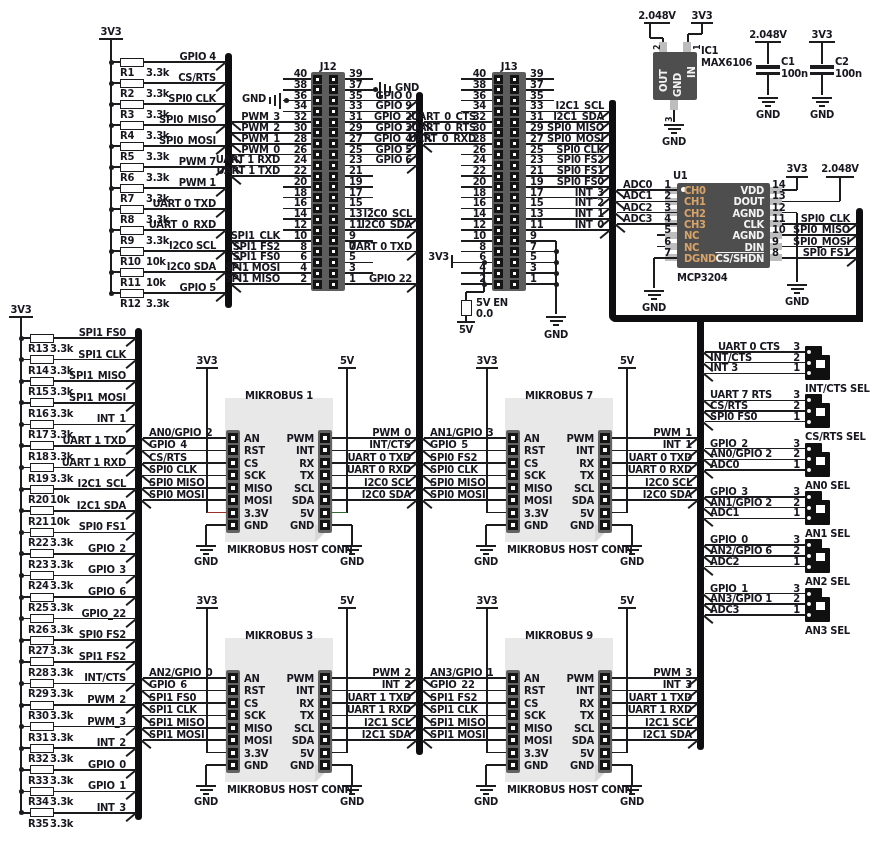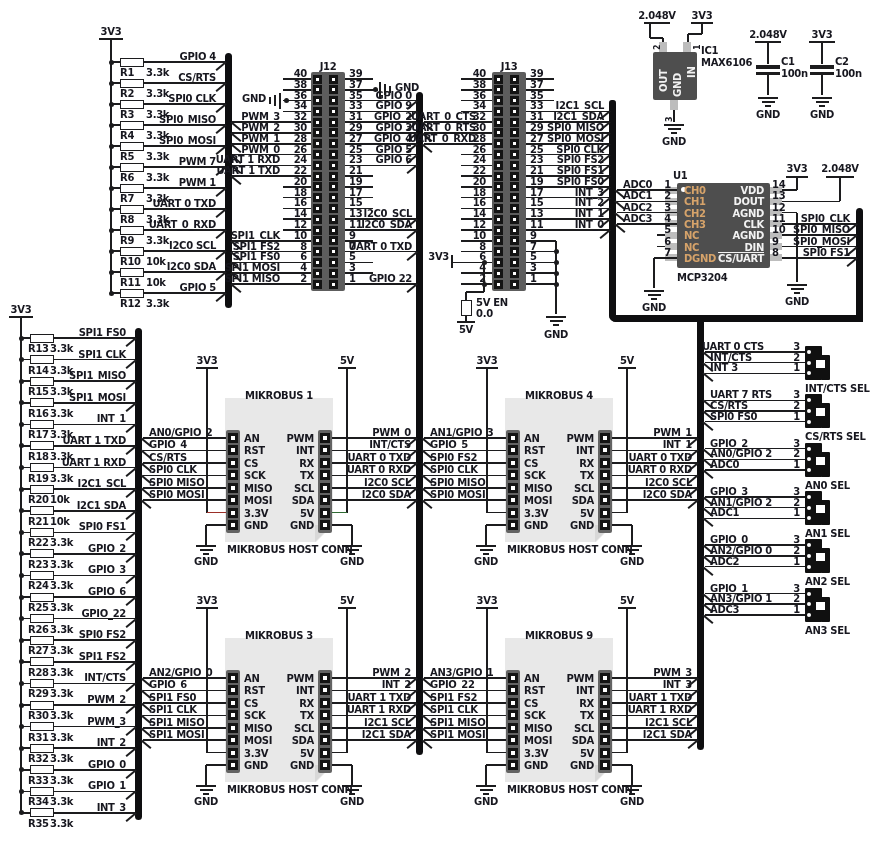--- a/index.html
+++ b/index.html
@@ -843,21 +843,21 @@
     <div class="bx" style="left: 844px; top: 234.2px; width: 13px; height: 1.7px; background: rgb(28, 28, 30); transform-origin: 100% 50%; transform: rotate(-40deg);"></div>
     <div class="t r" style="left: 850px; top: 224.2px;">SPI0_MISO</div>
     <div class="bx" style="left: 770px; top: 243px; width: 12px; height: 7px; background: rgb(189, 189, 189);"></div>
     <div class="t" style="left: 772px; top: 235.5px;">9</div>
     <div class="t r wht" style="left: 764px; top: 241.5px;">DIN</div>
     <div class="bx" style="left: 782px; top: 245.7px; width: 74px; height: 1.6px; background: rgb(28, 28, 30);"></div>
     <div class="bx" style="left: 844px; top: 245.5px; width: 13px; height: 1.7px; background: rgb(28, 28, 30); transform-origin: 100% 50%; transform: rotate(-40deg);"></div>
     <div class="t r" style="left: 850px; top: 235.5px;">SPI0_MOSI</div>
     <div class="bx" style="left: 770px; top: 254.3px; width: 12px; height: 7px; background: rgb(189, 189, 189);"></div>
     <div class="t" style="left: 772px; top: 246.8px;">8</div>
-    <div class="t r wht ov" style="left: 764px; top: 252.8px;">CS/UART</div>
+    <div class="t r wht ov" style="left: 764px; top: 252.8px;">CS/SHDN</div>
     <div class="bx" style="left: 782px; top: 257px; width: 74px; height: 1.6px; background: rgb(28, 28, 30);"></div>
     <div class="bx" style="left: 844px; top: 256.8px; width: 13px; height: 1.7px; background: rgb(28, 28, 30); transform-origin: 100% 50%; transform: rotate(-40deg);"></div>
     <div class="t r" style="left: 850px; top: 246.8px;">SPI0 FS1</div>
     <div class="bx" style="left: 225px; top: 398px; width: 108px; height: 144px; background: rgb(232, 232, 232); clip-path: polygon(0px 0px, 100% 0px, 100% calc(100% - 17px), calc(100% - 17px) 100%, 0px 100%);"></div>
     <div class="bx" style="left: 315px; top: 525px; width: 0px; height: 0px; background: transparent; border-top: 17px solid rgb(216, 216, 216); border-right: 17px solid transparent;"></div>
     <div class="t c" style="left: 279px; top: 390px;">MIKROBUS 1</div>
     <div class="bx" style="left: 226px; top: 430px; width: 14px; height: 103px; background: rgb(99, 99, 99); border-radius: 2px;"></div>
     <div class="bx" style="left: 318px; top: 430px; width: 14px; height: 103px; background: rgb(99, 99, 99); border-radius: 2px;"></div>
     <div class="bx" style="left: 228px; top: 433px; width: 10px; height: 10px; background: rgb(20, 20, 20);"></div>
     <div class="bx" style="left: 231px; top: 436px; width: 4px; height: 4px; background: rgb(255, 255, 255);"></div>
@@ -959,21 +959,21 @@
     <div class="t c" style="left: 206px; top: 556px;">GND</div>
     <div class="bx" style="left: 332px; top: 524.35px; width: 20px; height: 1.6px; background: rgb(28, 28, 30);"></div>
     <div class="bx" style="left: 351.2px; top: 525.15px; width: 1.6px; height: 19.85px; background: rgb(28, 28, 30);"></div>
     <div class="bx" style="left: 342px; top: 545px; width: 20px; height: 2px; background: rgb(28, 28, 30);"></div>
     <div class="bx" style="left: 345.5px; top: 549px; width: 13px; height: 2px; background: rgb(28, 28, 30);"></div>
     <div class="bx" style="left: 349px; top: 553px; width: 6px; height: 2px; background: rgb(28, 28, 30);"></div>
     <div class="t c" style="left: 352px; top: 556px;">GND</div>
     <div class="t" style="left: 227px; top: 544px;">MIKROBUS HOST CONN</div>
     <div class="bx" style="left: 505px; top: 398px; width: 108px; height: 144px; background: rgb(232, 232, 232); clip-path: polygon(0px 0px, 100% 0px, 100% calc(100% - 17px), calc(100% - 17px) 100%, 0px 100%);"></div>
     <div class="bx" style="left: 595px; top: 525px; width: 0px; height: 0px; background: transparent; border-top: 17px solid rgb(216, 216, 216); border-right: 17px solid transparent;"></div>
-    <div class="t c" style="left: 559px; top: 390px;">MIKROBUS 4</div>
+    <div class="t c" style="left: 559px; top: 390px;">MIKROBUS 7</div>
     <div class="bx" style="left: 506px; top: 430px; width: 14px; height: 103px; background: rgb(99, 99, 99); border-radius: 2px;"></div>
     <div class="bx" style="left: 598px; top: 430px; width: 14px; height: 103px; background: rgb(99, 99, 99); border-radius: 2px;"></div>
     <div class="bx" style="left: 508px; top: 433px; width: 10px; height: 10px; background: rgb(20, 20, 20);"></div>
     <div class="bx" style="left: 511px; top: 436px; width: 4px; height: 4px; background: rgb(255, 255, 255);"></div>
     <div class="t" style="left: 524px; top: 433px;">AN</div>
     <div class="bx" style="left: 508px; top: 445.45px; width: 10px; height: 10px; background: rgb(20, 20, 20);"></div>
     <div class="bx" style="left: 511px; top: 448.45px; width: 4px; height: 4px; background: rgb(255, 255, 255);"></div>
     <div class="t" style="left: 524px; top: 445.45px;">RST</div>
     <div class="bx" style="left: 508px; top: 457.9px; width: 10px; height: 10px; background: rgb(20, 20, 20);"></div>
     <div class="bx" style="left: 511px; top: 460.9px; width: 4px; height: 4px; background: rgb(255, 255, 255);"></div>
@@ -1289,21 +1289,21 @@
     <div class="t c" style="left: 486px; top: 796px;">GND</div>
     <div class="bx" style="left: 612px; top: 764.35px; width: 20px; height: 1.6px; background: rgb(28, 28, 30);"></div>
     <div class="bx" style="left: 631.2px; top: 765.15px; width: 1.6px; height: 19.85px; background: rgb(28, 28, 30);"></div>
     <div class="bx" style="left: 622px; top: 785px; width: 20px; height: 2px; background: rgb(28, 28, 30);"></div>
     <div class="bx" style="left: 625.5px; top: 789px; width: 13px; height: 2px; background: rgb(28, 28, 30);"></div>
     <div class="bx" style="left: 629px; top: 793px; width: 6px; height: 2px; background: rgb(28, 28, 30);"></div>
     <div class="t c" style="left: 632px; top: 796px;">GND</div>
     <div class="t" style="left: 507px; top: 784px;">MIKROBUS HOST CONN</div>
     <div class="bx" style="left: 703px; top: 351px; width: 13px; height: 1.7px; background: rgb(28, 28, 30); transform-origin: 0px 50%; transform: rotate(40deg);"></div>
     <div class="bx" style="left: 705px; top: 351.2px; width: 100px; height: 1.6px; background: rgb(28, 28, 30);"></div>
-    <div class="t" style="left: 702px; top: 341px;">UART 0 CTS</div>
+    <div class="t" style="left: 718px; top: 341px;">UART 0 CTS</div>
     <div class="t r" style="left: 800px; top: 341px;">3</div>
     <div class="bx" style="left: 703px; top: 361.7px; width: 13px; height: 1.7px; background: rgb(28, 28, 30); transform-origin: 0px 50%; transform: rotate(40deg);"></div>
     <div class="bx" style="left: 705px; top: 361.9px; width: 100px; height: 1.6px; background: rgb(28, 28, 30);"></div>
     <div class="t" style="left: 710px; top: 351.7px;">INT/CTS</div>
     <div class="t r" style="left: 800px; top: 351.7px;">2</div>
     <div class="bx" style="left: 703px; top: 372.4px; width: 13px; height: 1.7px; background: rgb(28, 28, 30); transform-origin: 0px 50%; transform: rotate(40deg);"></div>
     <div class="bx" style="left: 705px; top: 372.6px; width: 100px; height: 1.6px; background: rgb(28, 28, 30);"></div>
     <div class="t" style="left: 710px; top: 362.4px;">INT 3</div>
     <div class="t r" style="left: 800px; top: 362.4px;">1</div>
     <div class="bx" style="left: 805px; top: 346px; width: 17px; height: 34px; background: rgb(16, 16, 16); border-radius: 1px;"></div>
@@ -1369,21 +1369,21 @@
     <div class="bx" style="left: 807px; top: 494.9px; width: 4px; height: 4px; background: rgb(255, 255, 255); border-radius: 50%;"></div>
     <div class="bx" style="left: 807px; top: 505.6px; width: 4px; height: 4px; background: rgb(255, 255, 255); border-radius: 50%;"></div>
     <div class="bx" style="left: 807px; top: 516.3px; width: 4px; height: 4px; background: rgb(255, 255, 255); border-radius: 50%;"></div>
     <div class="t" style="left: 805px; top: 527.9px;">AN1 SEL</div>
     <div class="bx" style="left: 703px; top: 544.2px; width: 13px; height: 1.7px; background: rgb(28, 28, 30); transform-origin: 0px 50%; transform: rotate(40deg);"></div>
     <div class="bx" style="left: 705px; top: 544.4px; width: 100px; height: 1.6px; background: rgb(28, 28, 30);"></div>
     <div class="t" style="left: 710px; top: 534.2px;">GPIO_0</div>
     <div class="t r" style="left: 800px; top: 534.2px;">3</div>
     <div class="bx" style="left: 703px; top: 554.9px; width: 13px; height: 1.7px; background: rgb(28, 28, 30); transform-origin: 0px 50%; transform: rotate(40deg);"></div>
     <div class="bx" style="left: 705px; top: 555.1px; width: 100px; height: 1.6px; background: rgb(28, 28, 30);"></div>
-    <div class="t" style="left: 710px; top: 544.9px;">AN2/GPIO 0</div>
+    <div class="t" style="left: 710px; top: 544.9px;">AN2/GPIO 6</div>
     <div class="t r" style="left: 800px; top: 544.9px;">2</div>
     <div class="bx" style="left: 703px; top: 565.6px; width: 13px; height: 1.7px; background: rgb(28, 28, 30); transform-origin: 0px 50%; transform: rotate(40deg);"></div>
     <div class="bx" style="left: 705px; top: 565.8px; width: 100px; height: 1.6px; background: rgb(28, 28, 30);"></div>
     <div class="t" style="left: 710px; top: 555.6px;">ADC2</div>
     <div class="t r" style="left: 800px; top: 555.6px;">1</div>
     <div class="bx" style="left: 805px; top: 539.2px; width: 17px; height: 34px; background: rgb(16, 16, 16); border-radius: 1px;"></div>
     <div class="bx" style="left: 821px; top: 548.2px; width: 9px; height: 25px; background: rgb(16, 16, 16); border-radius: 1px;"></div>
     <div class="bx" style="left: 816px; top: 553.2px; width: 9px; height: 8px; background: rgb(255, 255, 255);"></div>
     <div class="bx" style="left: 807px; top: 543.2px; width: 4px; height: 4px; background: rgb(255, 255, 255); border-radius: 50%;"></div>
     <div class="bx" style="left: 807px; top: 553.9px; width: 4px; height: 4px; background: rgb(255, 255, 255); border-radius: 50%;"></div>

